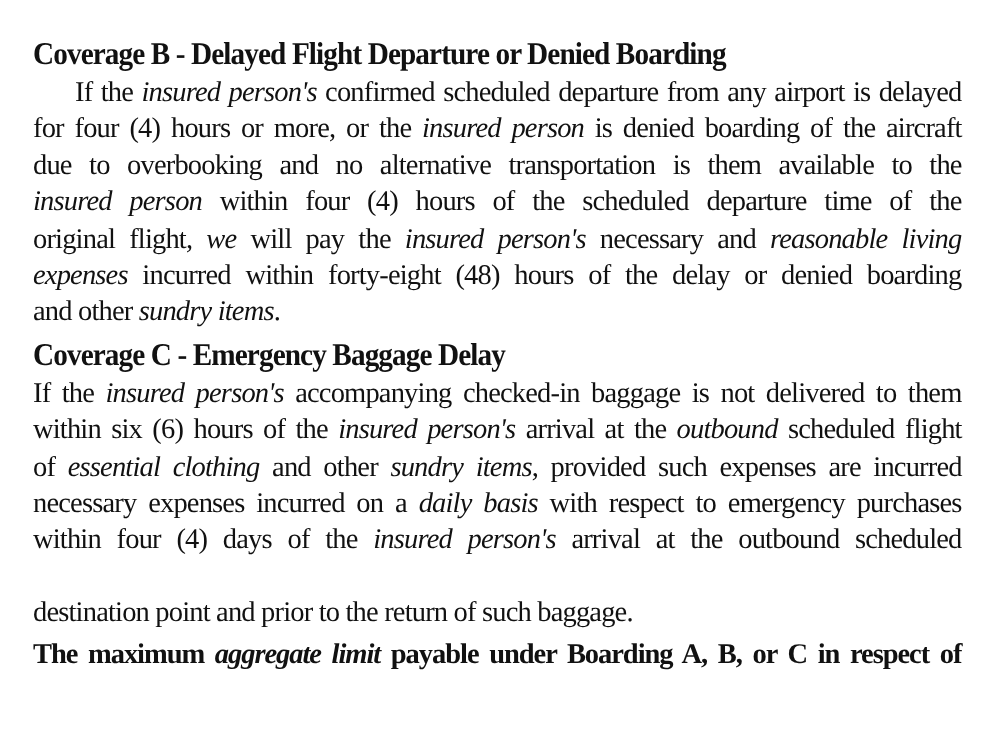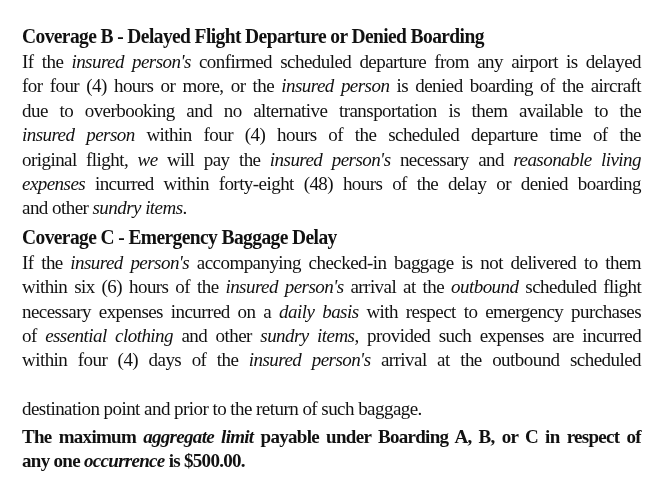--- a/index.html
+++ b/index.html
@@ -14,37 +14,36 @@
   i, .it { font-style: italic; }
   .bold-para .line { font-weight: bold; letter-spacing: -0.7px; }
 </style>
 </head>
 <body>
 
 <div class="doc">
   <div>
     <div class="heading">Coverage B - Delayed Flight Departure or Denied Boarding</div>
     <div class="para">
-        <span class="line" style="white-space: normal;"><span>If</span> <span>the</span> <span class="it">insured</span> <span class="it">person's</span> <span>confirmed</span> <span>scheduled</span> <span>departure</span> <span>from</span> <span>any</span> <span>airport</span> <span>is</span> <span>delayed</span></span>
+        <span class="line" style="white-space: normal; margin-left: 28px;"><span>If</span> <span>the</span> <span class="it">insured</span> <span class="it">person's</span> <span>confirmed</span> <span>scheduled</span> <span>departure</span> <span>from</span> <span>any</span> <span>airport</span> <span>is</span> <span>delayed</span></span>
         <span class="line" style="white-space: normal;"><span>for</span> <span>four</span> <span>(4)</span> <span>hours</span> <span>or</span> <span>more,</span> <span>or</span> <span>the</span> <span class="it">insured</span> <span class="it">person</span> <span>is</span> <span>denied</span> <span>boarding</span> <span>of</span> <span>the</span> <span>aircraft</span></span>
         <span class="line" style="white-space: normal;"><span>due</span> <span>to</span> <span>overbooking</span> <span>and</span> <span>no</span> <span>alternative</span> <span>transportation</span> <span>is</span> <span>them</span> <span>available</span> <span>to</span> <span>the</span></span>
         <span class="line" style="white-space: normal;"><span class="it">insured</span> <span class="it">person</span> <span>within</span> <span>four</span> <span>(4)</span> <span>hours</span> <span>of</span> <span>the</span> <span>scheduled</span> <span>departure</span> <span>time</span> <span>of</span> <span>the</span></span>
         <span class="line" style="white-space: normal;"><span>original</span> <span>flight,</span> <span class="it">we</span> <span>will</span> <span>pay</span> <span>the</span> <span class="it">insured</span> <span class="it">person's</span> <span>necessary</span> <span>and</span> <span class="it">reasonable</span> <span class="it">living</span></span>
         <span class="line" style="white-space: normal;"><span class="it">expenses</span> <span>incurred</span> <span>within</span> <span>forty-eight</span> <span>(48)</span> <span>hours</span> <span>of</span> <span>the</span> <span>delay</span> <span>or</span> <span>denied</span> <span>boarding</span></span>
         <span class="line last" style="white-space: normal;"><span>and</span> <span>other</span> <span class="it">sundry</span> <span class="it">items</span><span>.</span></span>
       </div>
   </div>
   <div>
     <div class="heading">Coverage C - Emergency Baggage Delay</div>
     <div class="para">
         <span class="line" style="white-space: normal;"><span>If</span> <span>the</span> <span class="it">insured</span> <span class="it">person's</span> <span>accompanying</span> <span>checked-in</span> <span>baggage</span> <span>is</span> <span>not</span> <span>delivered</span> <span>to</span> <span>them</span></span>
         <span class="line" style="white-space: normal;"><span>within</span> <span>six</span> <span>(6)</span> <span>hours</span> <span>of</span> <span>the</span> <span class="it">insured</span> <span class="it">person's</span> <span>arrival</span> <span>at</span> <span>the</span> <span class="it">outbound</span> <span>scheduled</span> <span>flight</span></span>
+        <span class="line" style="white-space: normal;"><span>of</span> <span class="it">essential</span> <span class="it">clothing</span> <span>and</span> <span>other</span> <span class="it">sundry</span> <span class="it">items</span><span>,</span> <span>provided</span> <span>such</span> <span>expenses</span> <span>are</span> <span>incurred</span></span>
         <span class="line" style="white-space: normal;"><span>necessary</span> <span>expenses</span> <span>incurred</span> <span>on</span> <span>a</span> <span class="it">daily</span> <span class="it">basis</span> <span>with</span> <span>respect</span> <span>to</span> <span>emergency</span> <span>purchases</span></span>
-        <span class="line" style="white-space: normal;"><span>of</span> <span class="it">essential</span> <span class="it">clothing</span> <span>and</span> <span>other</span> <span class="it">sundry</span> <span class="it">items</span><span>,</span> <span>provided</span> <span>such</span> <span>expenses</span> <span>are</span> <span>incurred</span></span>
         <span class="line" style="white-space: normal;"><span>within</span> <span>four</span> <span>(4)</span> <span>days</span> <span>of</span> <span>the</span> <span class="it">insured</span> <span class="it">person's</span> <span>arrival</span> <span>at</span> <span>the</span> <span>outbound</span> <span>scheduled</span></span>
         <span class="line last" style="white-space: normal; margin-top: 24px;"><span>destination</span> <span>point</span> <span>and</span> <span>prior</span> <span>to</span> <span>the</span> <span>return</span> <span>of</span> <span>such</span> <span>baggage.</span></span>
       </div>
   </div>
   <div class="para bold-para">
       <span class="line" style="white-space: normal;"><span>The</span> <span>maximum</span> <span class="it">aggregate</span> <span class="it">limit</span> <span>payable</span> <span>under</span> <span>Boarding</span> <span>A,</span> <span>B,</span> <span>or</span> <span>C</span> <span>in</span> <span>respect</span> <span>of</span></span>
-      <span class="line last" style="white-space: normal;"><span>any</span> <span>one</span> <span class="it">occurrence</span> <span>is</span> <span>$500.00.</span></span>
     </div>
 </div>
 
 </body></html>

